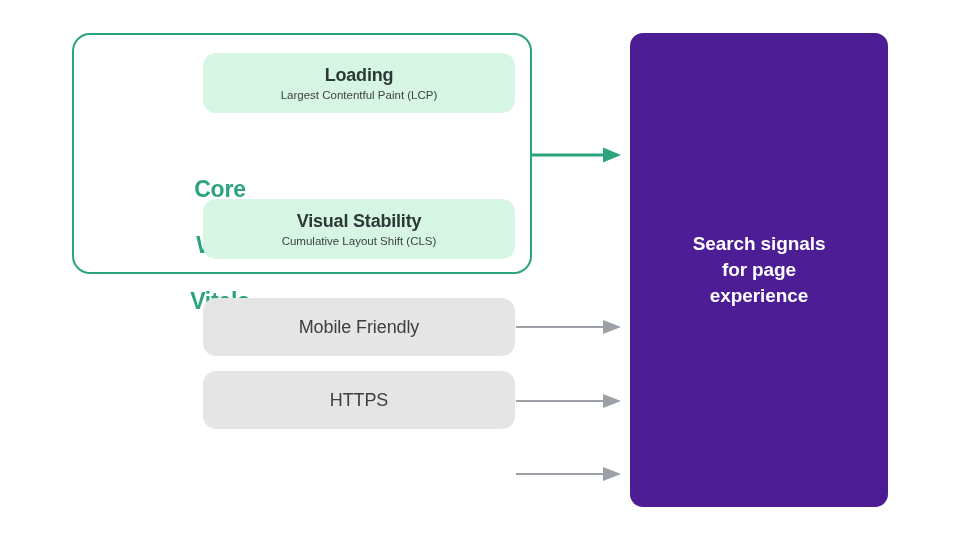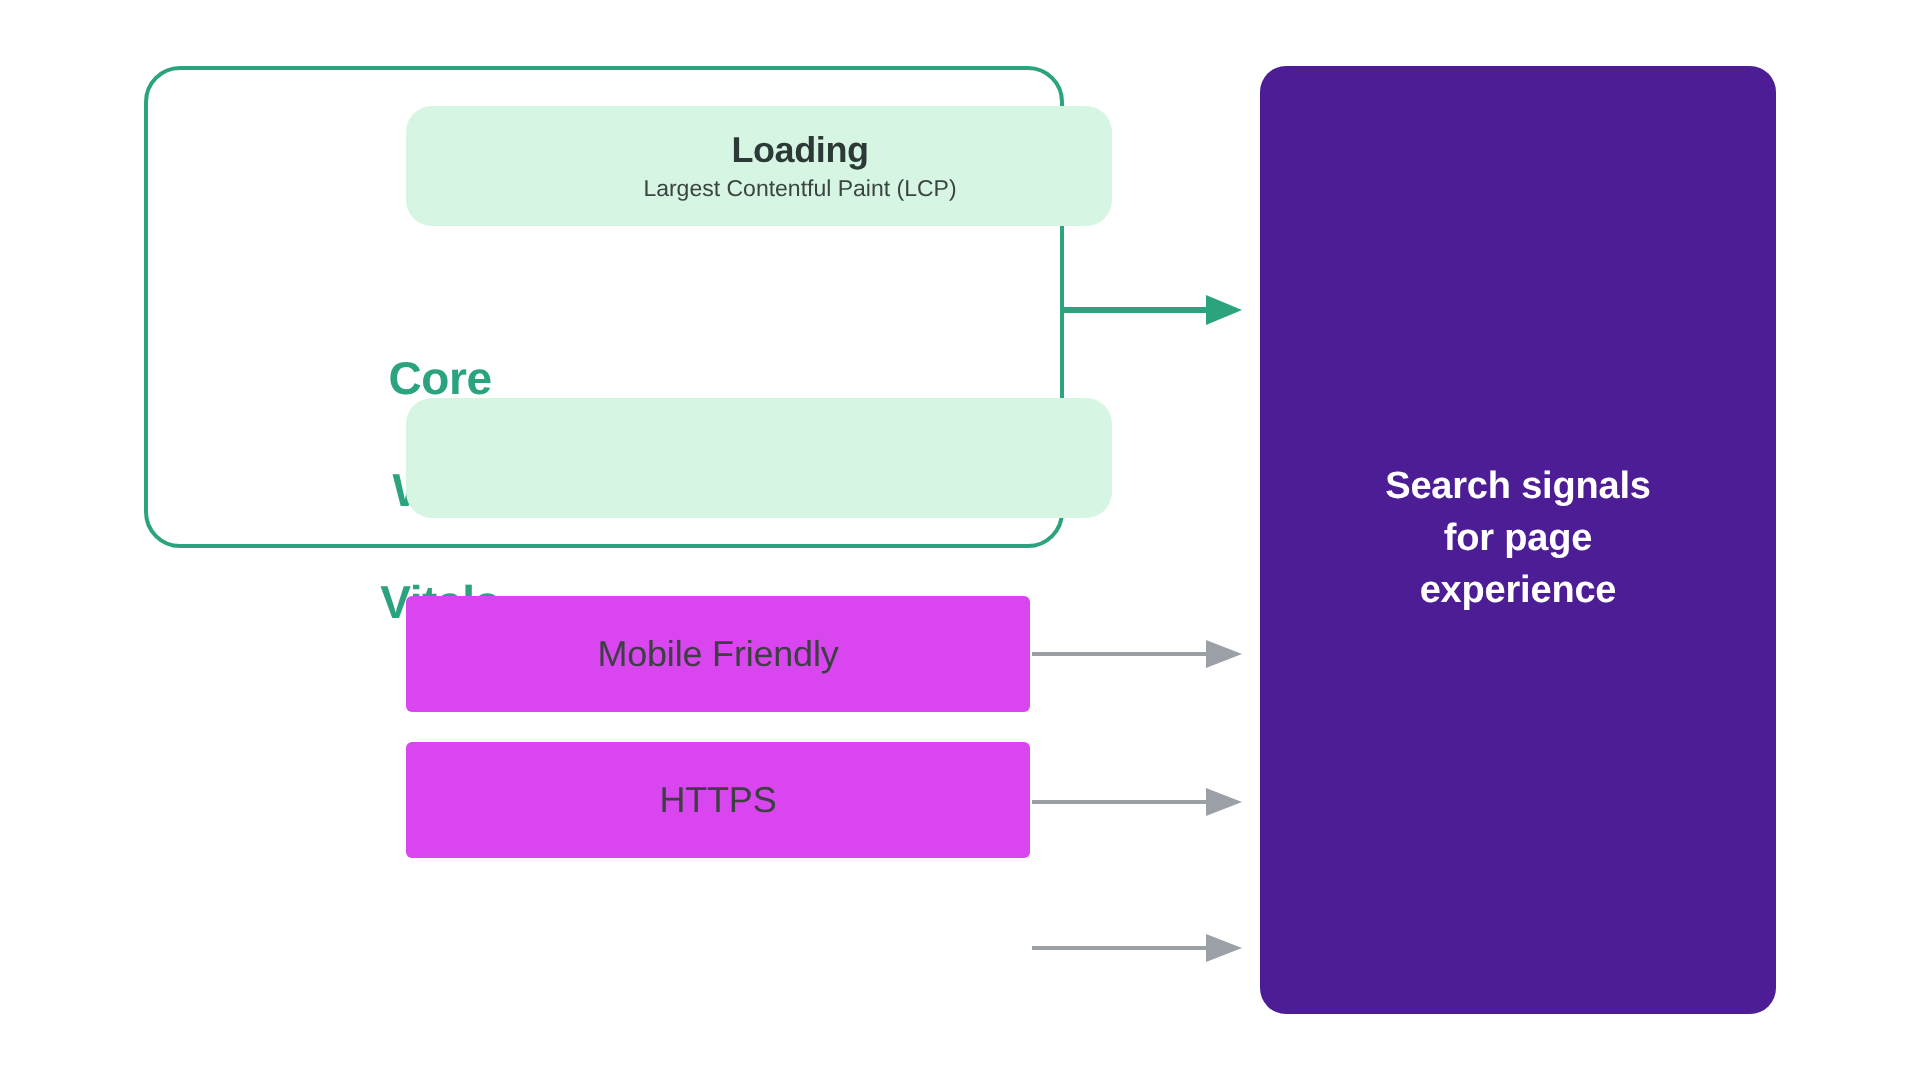--- a/index.html
+++ b/index.html
@@ -56,21 +56,20 @@
     position: absolute;
     left: 203px;
     width: 312px;
     height: 60px;
     background: #D7F5E3;
     border-radius: 13px;
     display: flex;
     flex-direction: column;
     align-items: center;
     justify-content: center;
-    padding-left: 41px;
   }
   .vital-card.v0 { top: 53px; }
   .vital-card.v1 { top: 126px; }
   .vital-card.v2 { top: 199px; }
 
   .vital-title {
     font-size: 18px;
     font-weight: bold;
     color: #2C3A37;
     line-height: 22px;
@@ -83,22 +82,22 @@
     line-height: 16px;
     margin-top: 1px;
   }
 
   
   .grey-card {
     position: absolute;
     left: 203px;
     width: 312px;
     height: 58px;
-    background: #d946ef;
-    border-radius: 3px;
+    background: #e5e5e5;
+    border-radius: 13px;
     display: flex;
     align-items: center;
     justify-content: center;
   }
   .grey-card.g0 { top: 298px; }
   .grey-card.g1 { top: 371px; }
   .grey-card.g2 { top: 445px; }
 
   .grey-label {
     font-size: 18px;
@@ -156,20 +155,22 @@
 
   </div>
 
   <div class="vital-card v0">
     <div class="vital-title">Loading</div>
     <div class="vital-sub">Largest Contentful Paint (LCP)</div>
   </div>
 
 
   <div class="vital-card v2">
+    <div class="vital-title">Visual Stability</div>
+    <div class="vital-sub">Cumulative Layout Shift (CLS)</div>
   </div>
 
   <div class="grey-card g0">
     <div class="grey-label">Mobile Friendly</div>
   </div>
 
   <div class="grey-card g1">
     <div class="grey-label">HTTPS</div>
   </div>
 

